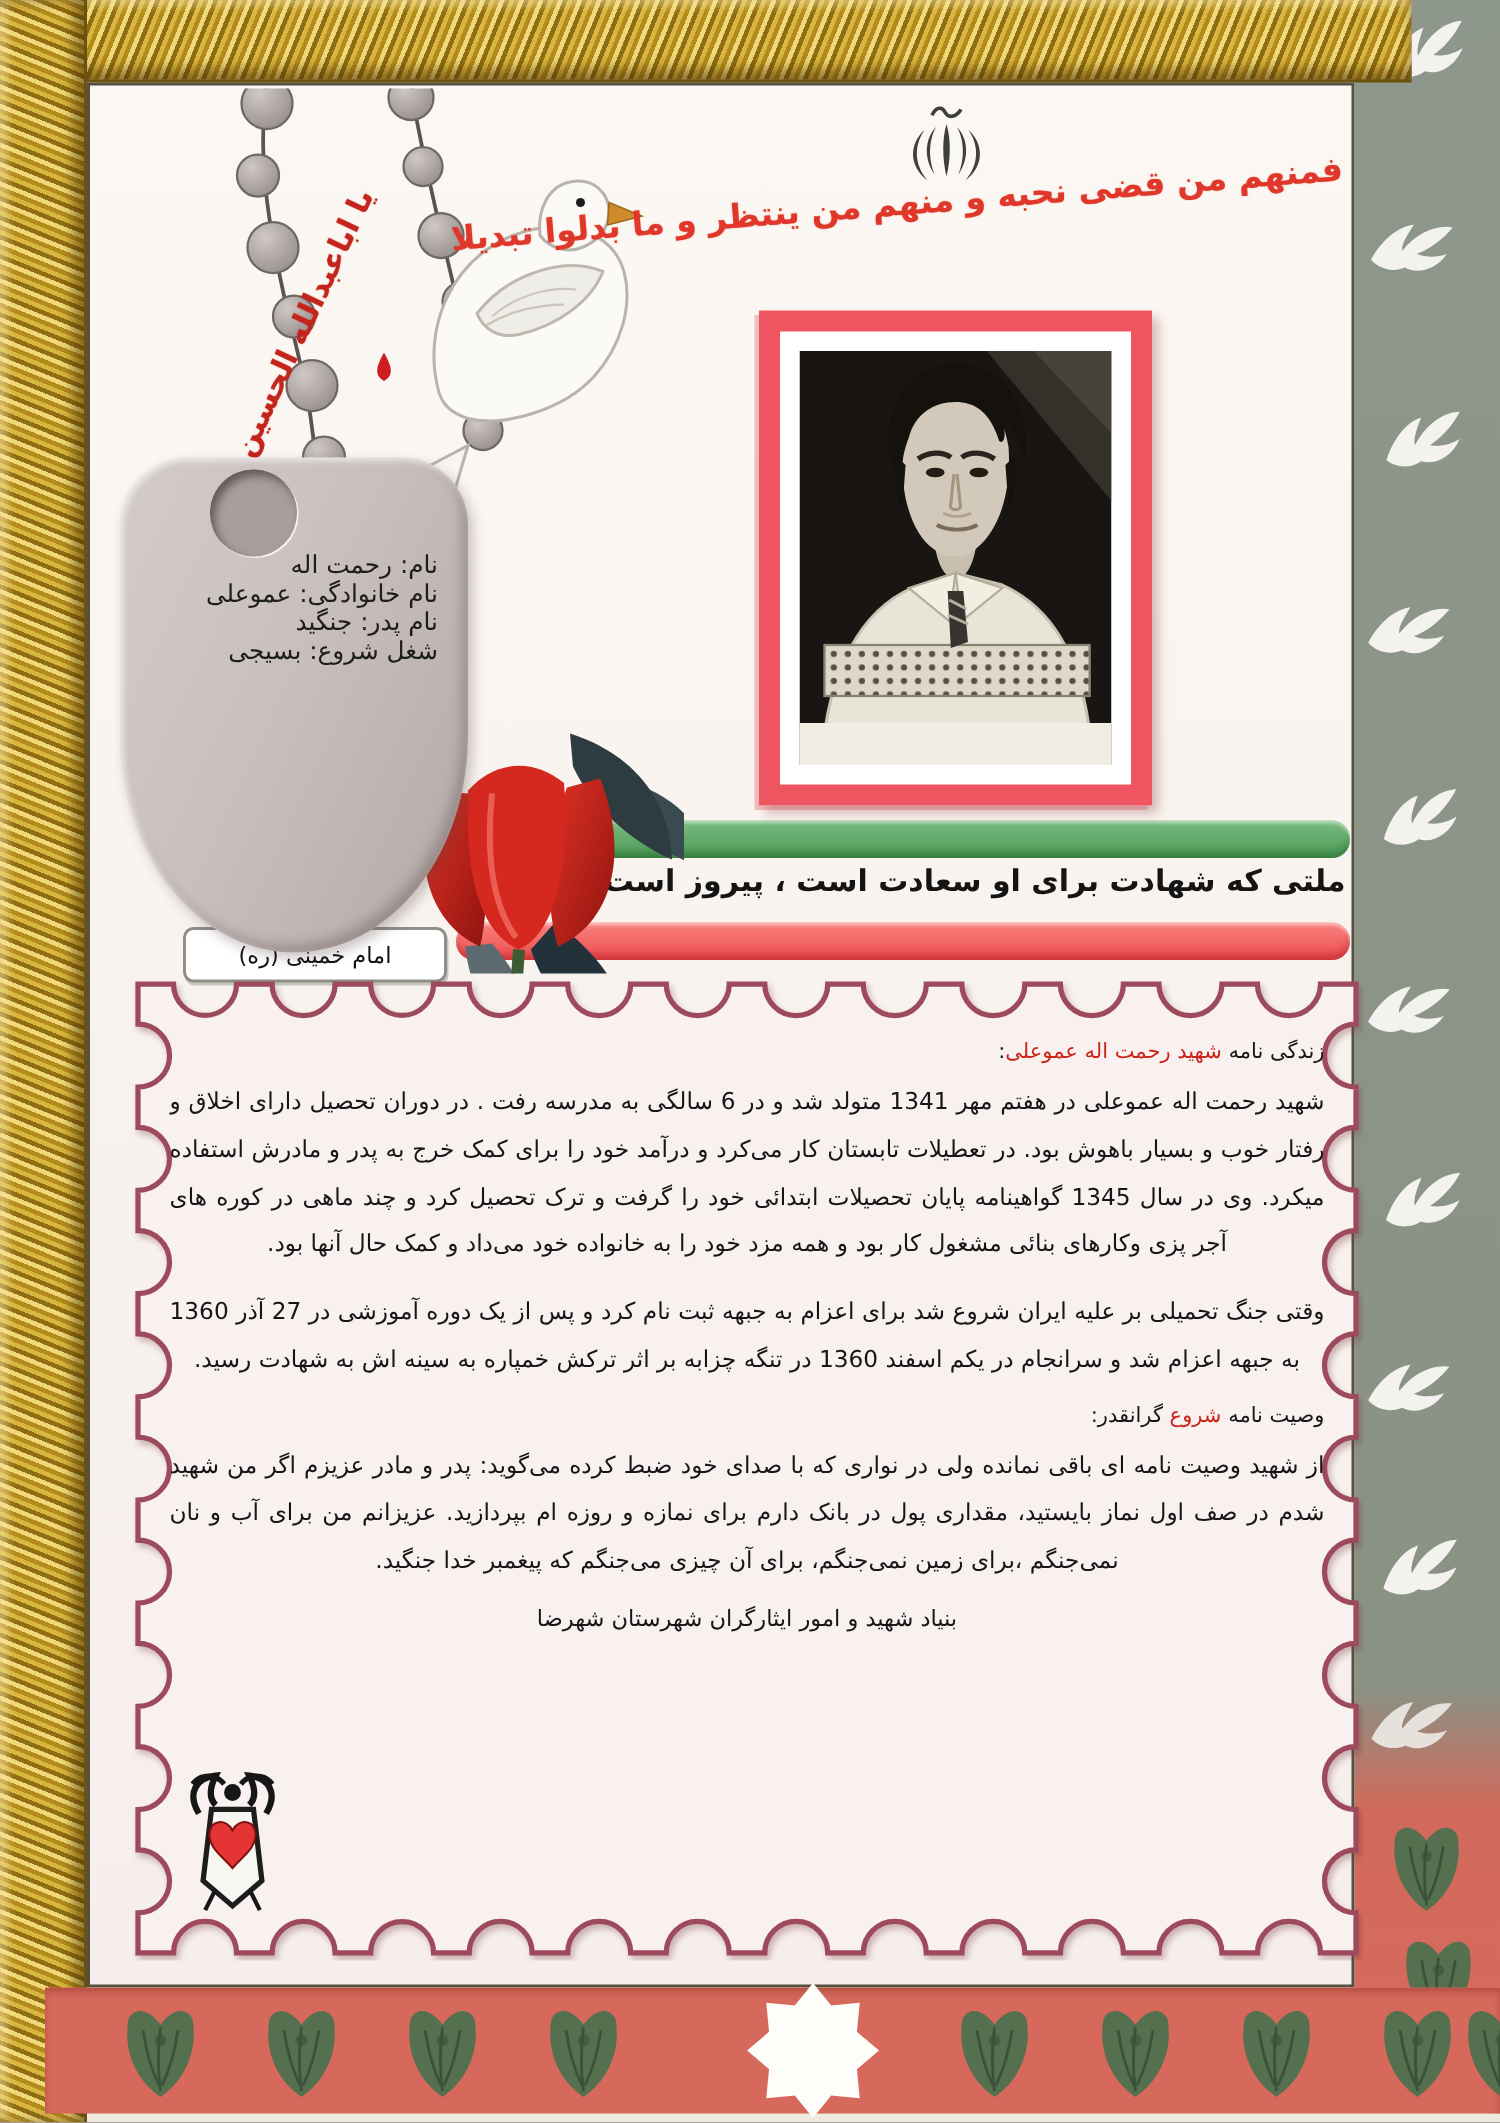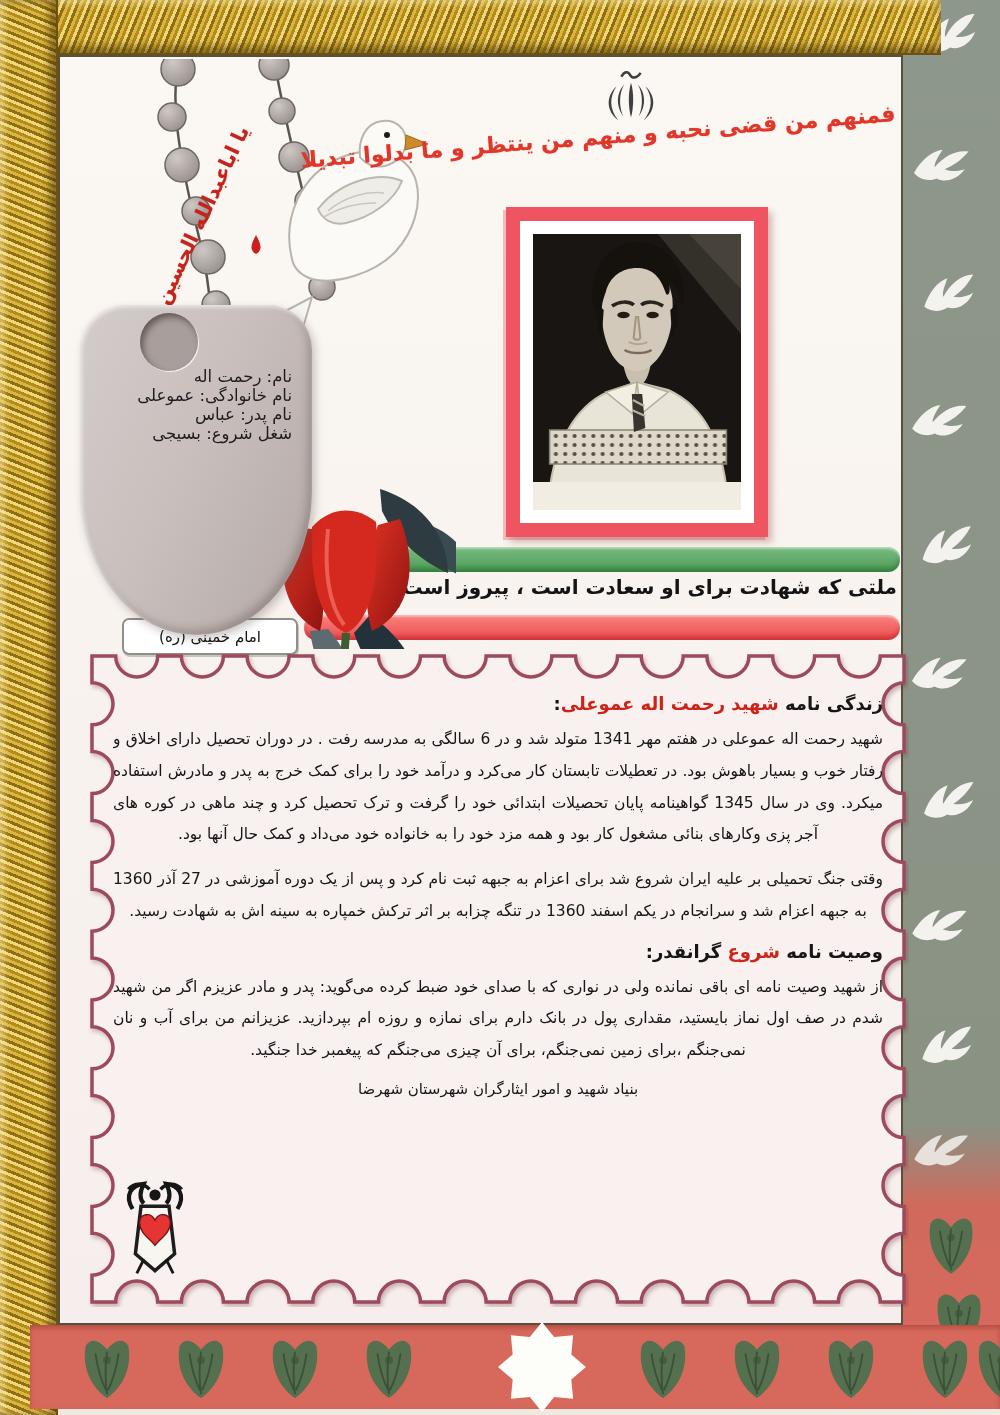--- a/index.html
+++ b/index.html
@@ -64,21 +64,21 @@
   .quote{left:200px;top:518px;width:637px;direction:rtl;text-align:right;
     font-size:20px;font-weight:700;color:#141414;}
   .khomeini{left:62px;top:561px;width:172px;height:33px;background:#fff;
     border:2px solid #8f8f87;border-radius:7px;box-shadow:1px 2px 0 #c6c6be;
     display:flex;align-items:center;justify-content:center;font-size:15px;color:#111;direction:rtl;}
 
   
   .stamp{left:27px;top:594px;width:822px;height:656px;z-index:2;}
   .stamp svg.border{position:absolute;inset:0;}
   .stamp-text{position:absolute;left:26px;right:26px;top:42px;bottom:8px;direction:rtl;overflow:hidden;color:#161616;}
-  .stamp-text h2{font-size:18px;font-weight:700;margin:0 0 10px;text-align:right;}
+  .stamp-text h2{font-size:14px;font-weight:400;margin:0 0 10px;text-align:right;}
   .stamp-text h2 .red{color:#cc2418;}
   .stamp-text p{margin:0 0 13px;font-size:15.5px;line-height:2.05;text-align:justify;text-align-last:center;}
   .signature{text-align:center;font-size:15px;margin-top:12px;}
   .foundation-logo{left:25px;top:530px;width:86px;height:98px;}
 </style>
 </head>
 <body>
 
 <div class="canvas">
 
@@ -243,21 +243,21 @@
         <path d="M88,116 C95,120 107,120 114,116" stroke="#7a6a58" stroke-width="2.5" fill="none"></path>
         <rect y="248" width="200" height="28" fill="#f2ede2"></rect>
       </svg>
     </div>
 
     <div class="abs tag">
       <div class="abs tag-hole"></div>
       <div class="abs tag-fields">
         <div>نام: رحمت اله</div>
         <div>نام خانوادگی: عموعلی</div>
-        <div>نام پدر: عباس</div>
+        <div>نام پدر: جنگید</div>
         <div>شغل شروع: بسیجی</div>
       </div>
     </div>
 
     <div class="abs bar bar-green"></div>
     <div class="abs quote">ملتی که شهادت برای او سعادت است ، پیروز است .</div>
     <div class="abs bar bar-red"></div>
     <div class="abs khomeini">امام خمینی (ره)</div>
 
     <div class="abs stamp">

